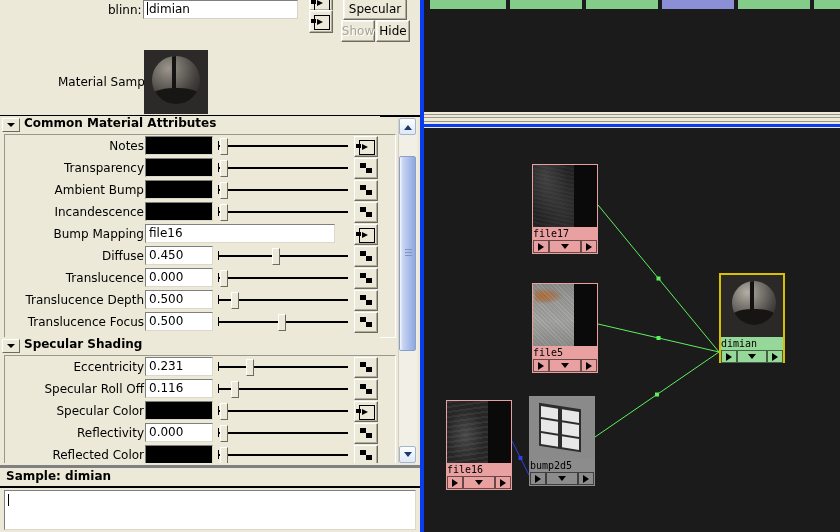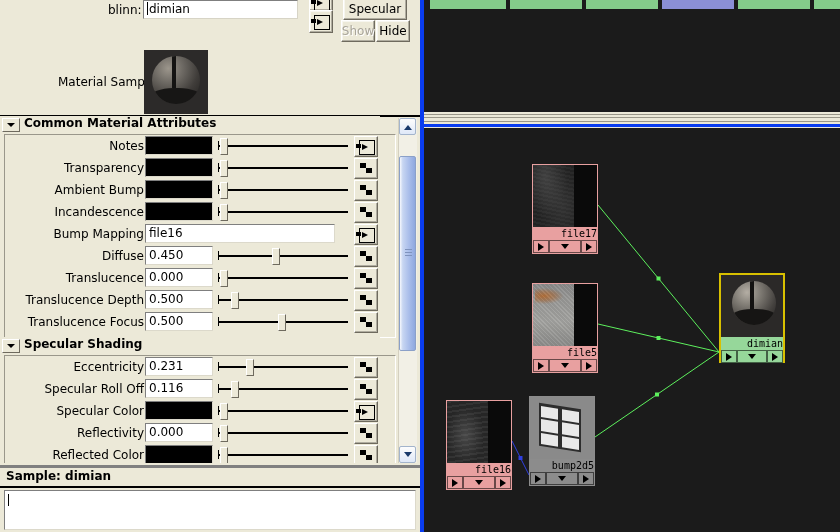--- a/index.html
+++ b/index.html
@@ -106,21 +106,21 @@
   #hs-divider{position:absolute;left:4px;top:112px;width:416px;height:16px;background:#ece9d8;}
   #hs-divider .ln{position:absolute;left:0;width:416px;height:1px;background:#9a9789;}
   #hs-div-blue{position:absolute;left:4px;top:124px;width:416px;height:3px;background:#0a3df0;}
 
   #graph{position:absolute;left:4px;top:128px;width:416px;height:404px;background:#1b1b1b;overflow:hidden;}
   svg.wires{position:absolute;left:0;top:0;width:416px;height:404px;}
 
   .node{position:absolute;box-sizing:border-box;}
   .node .swatch{position:absolute;left:0;top:0;right:0;height:62px;box-sizing:border-box;}
   .node .nlabel{position:absolute;left:0;right:0;height:13px;font-family:"DejaVu Sans Mono","Liberation Mono",monospace;
-                font-size:10px;color:#000;text-align:right;line-height:13px;}
+                font-size:10px;color:#000;text-align:left;line-height:13px;}
   .node .nfoot{position:absolute;left:0;right:0;height:13px;display:flex;}
   .node .nfoot .cell{flex:0 0 16px;border:1px solid rgba(0,0,0,.55);display:flex;align-items:center;justify-content:center;box-sizing:border-box;}
   .node .nfoot .cell.mid{flex:1 1 auto;}
   .tri-r{width:0;height:0;border-top:4px solid transparent;border-bottom:4px solid transparent;border-left:6px solid #000;}
   .tri-d{width:0;height:0;border-left:4px solid transparent;border-right:4px solid transparent;border-top:5px solid #000;}
 
   
   .tex-dark{background:
      radial-gradient(ellipse at 30% 20%, rgba(120,120,120,.35), transparent 55%),
      radial-gradient(ellipse at 70% 65%, rgba(90,90,90,.30), transparent 60%),

